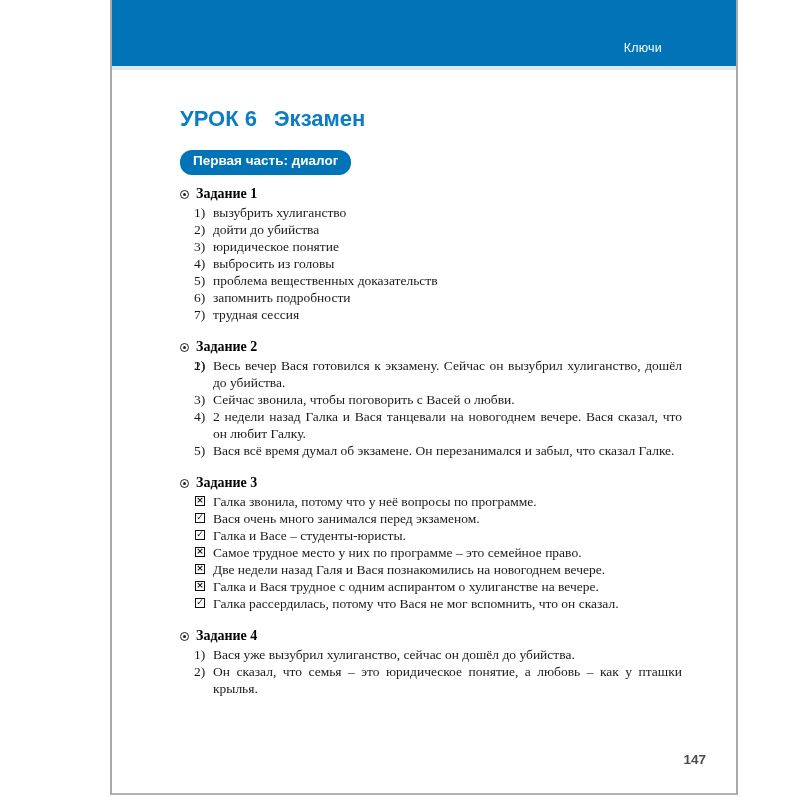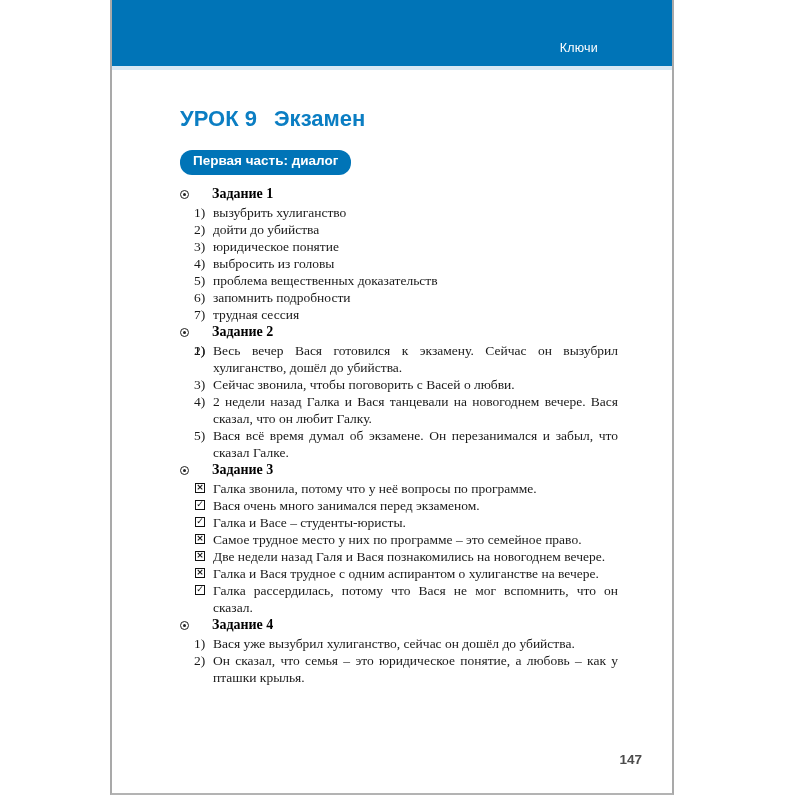--- a/index.html
+++ b/index.html
@@ -6,21 +6,21 @@
   html, body { margin: 0; padding: 0; }
   body {
     width: 800px; height: 800px;
     background: #ffffff;
     font-family: "Liberation Serif", serif;
     overflow: hidden;
   }
   .page {
     position: relative;
     margin-left: 110px;
-    width: 564px;
+    width: 628px;
     height: 795px;
     background: #ffffff;
     border-left: 2px solid #a9a9a9;
     border-right: 2px solid #a9a9a9;
     border-bottom: 2px solid #b3b3b3;
   }
   .header-bar {
     height: 66px;
     background: #0074b7;
     display: flex;
@@ -55,27 +55,27 @@
     background: #0074b7;
     color: #ffffff;
     font-family: "Liberation Sans", sans-serif;
     font-weight: bold;
     font-size: 13.5px;
     line-height: 16px;
     padding: 3px 13px 6px 13px;
     border-radius: 12px;
   }
 
-  .section { }
+  .section { margin-top: 15px; }
   .section:first-child { margin-top: 10px; }
 
   .section-heading {
     display: flex;
     align-items: center;
-    gap: 23px;
+    gap: 7px;
     font-weight: bold;
     font-size: 14px;
     line-height: 18px;
     color: #000000;
   }
   .target-icon {
     width: 9px; height: 9px;
     border: 1.2px solid #222222;
     border-radius: 50%;
     position: relative;
@@ -137,21 +137,21 @@
 <body>
 
 <div class="page">
   <div class="header-bar">
     <span class="header-label">Ключи</span>
   </div>
   <div class="header-strip"></div>
 
   <div class="content">
     <div class="title-row">
-      <span>УРОК 9</span>
+      <span>УРОК 6</span>
       <span>Экзамен</span>
     </div>
 
     <div>
       <span class="badge">Первая часть: диалог</span>
     </div>
 
     <div id="sections">
         <div class="section">
           <div class="section-heading">

